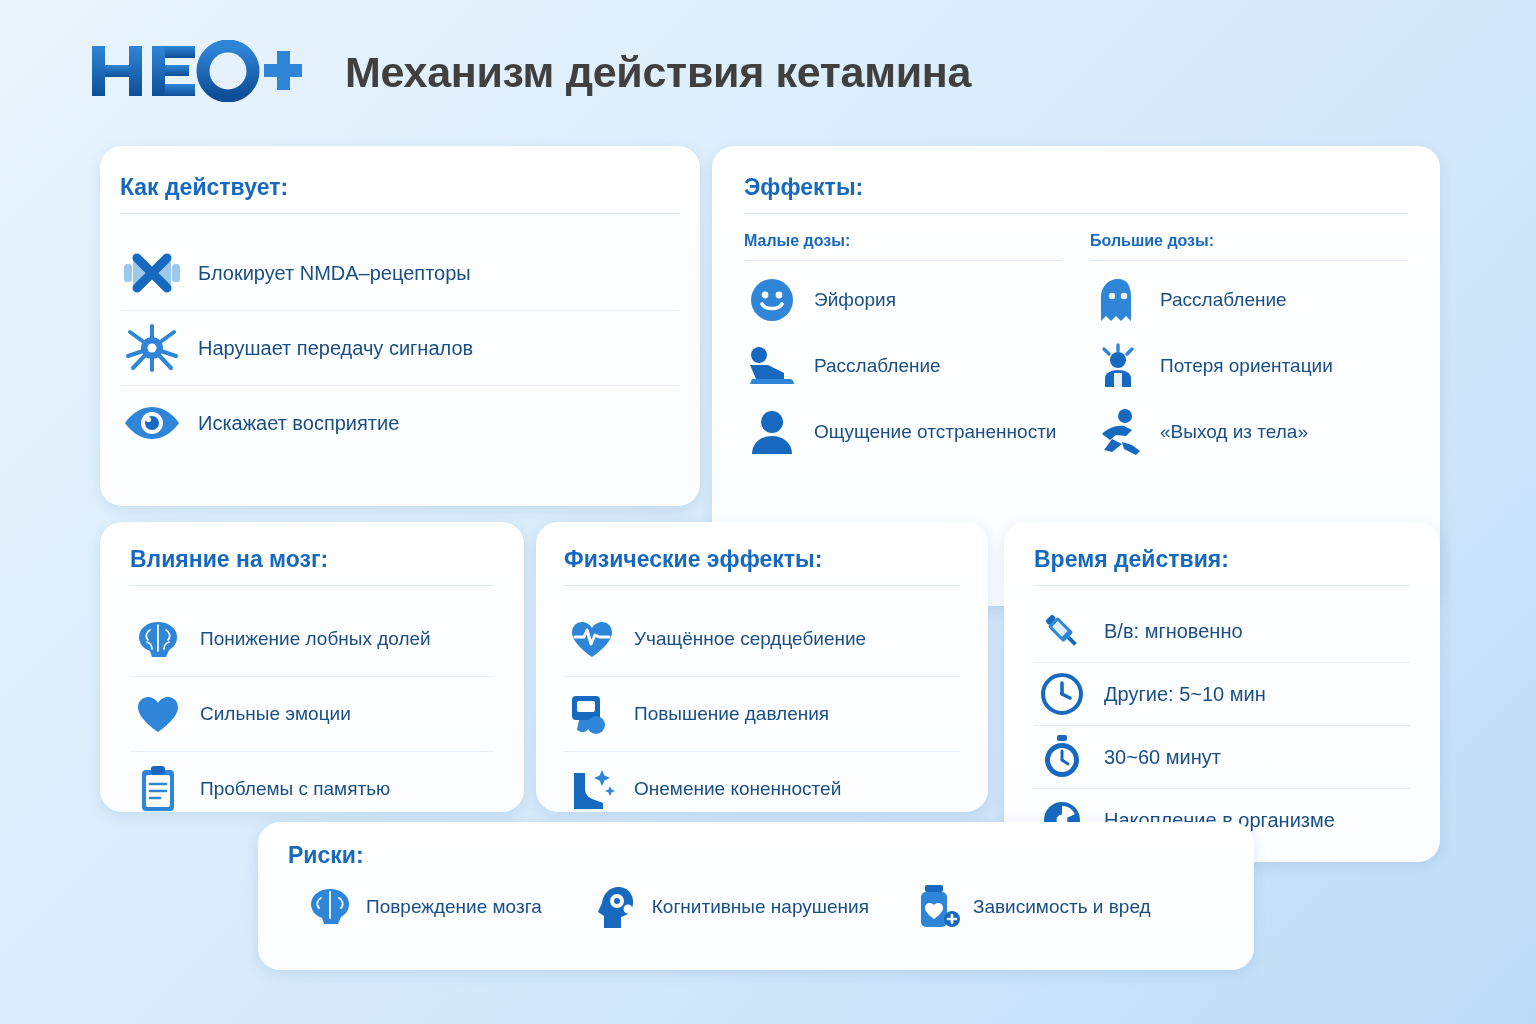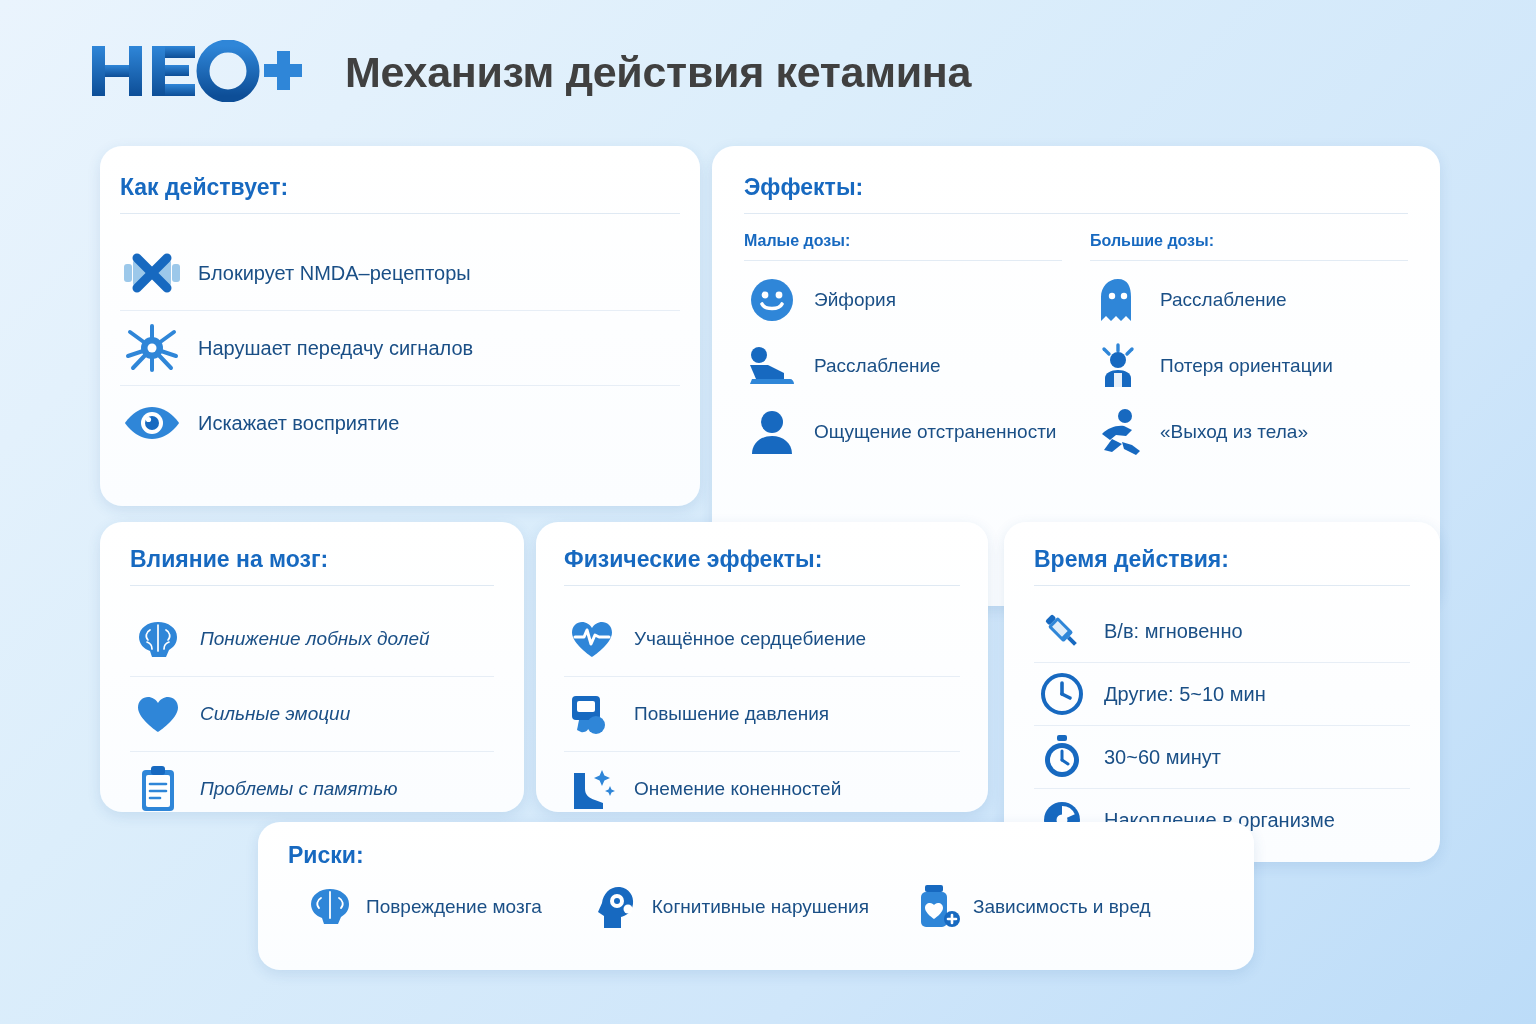--- a/index.html
+++ b/index.html
@@ -67,21 +67,21 @@
   .col-wrap { display:flex; gap:28px; margin-top:18px; }
   .col { flex:1 1 0; }
   .col-head { font-size:16px; font-weight:bold; color:#1769c0; }
   .col-rule { height:1px; background:#e2ebf4; margin-top:10px; margin-bottom:6px; }
   .col .row { height:66px; }
   .col .ico { width:56px; }
   .col .row-label { font-size:19px; }
 
   
   #card-brain { left:100px; top:522px; width:424px; height:290px; padding:24px 30px; }
-  #card-brain .items { margin-top:16px;font-style:italic; }
+  #card-brain .items { margin-top:16px; }
   #card-brain .row { height:74px; }
   #card-brain .ico { width:56px; }
   #card-brain .row-label { font-size:19px; }
 
   
   #card-phys { left:536px; top:522px; width:452px; height:290px; padding:24px 28px; }
   #card-phys .items { margin-top:16px; }
   #card-phys .row { height:74px; }
   #card-phys .ico { width:56px; }
   #card-phys .row-label { font-size:19px; }

